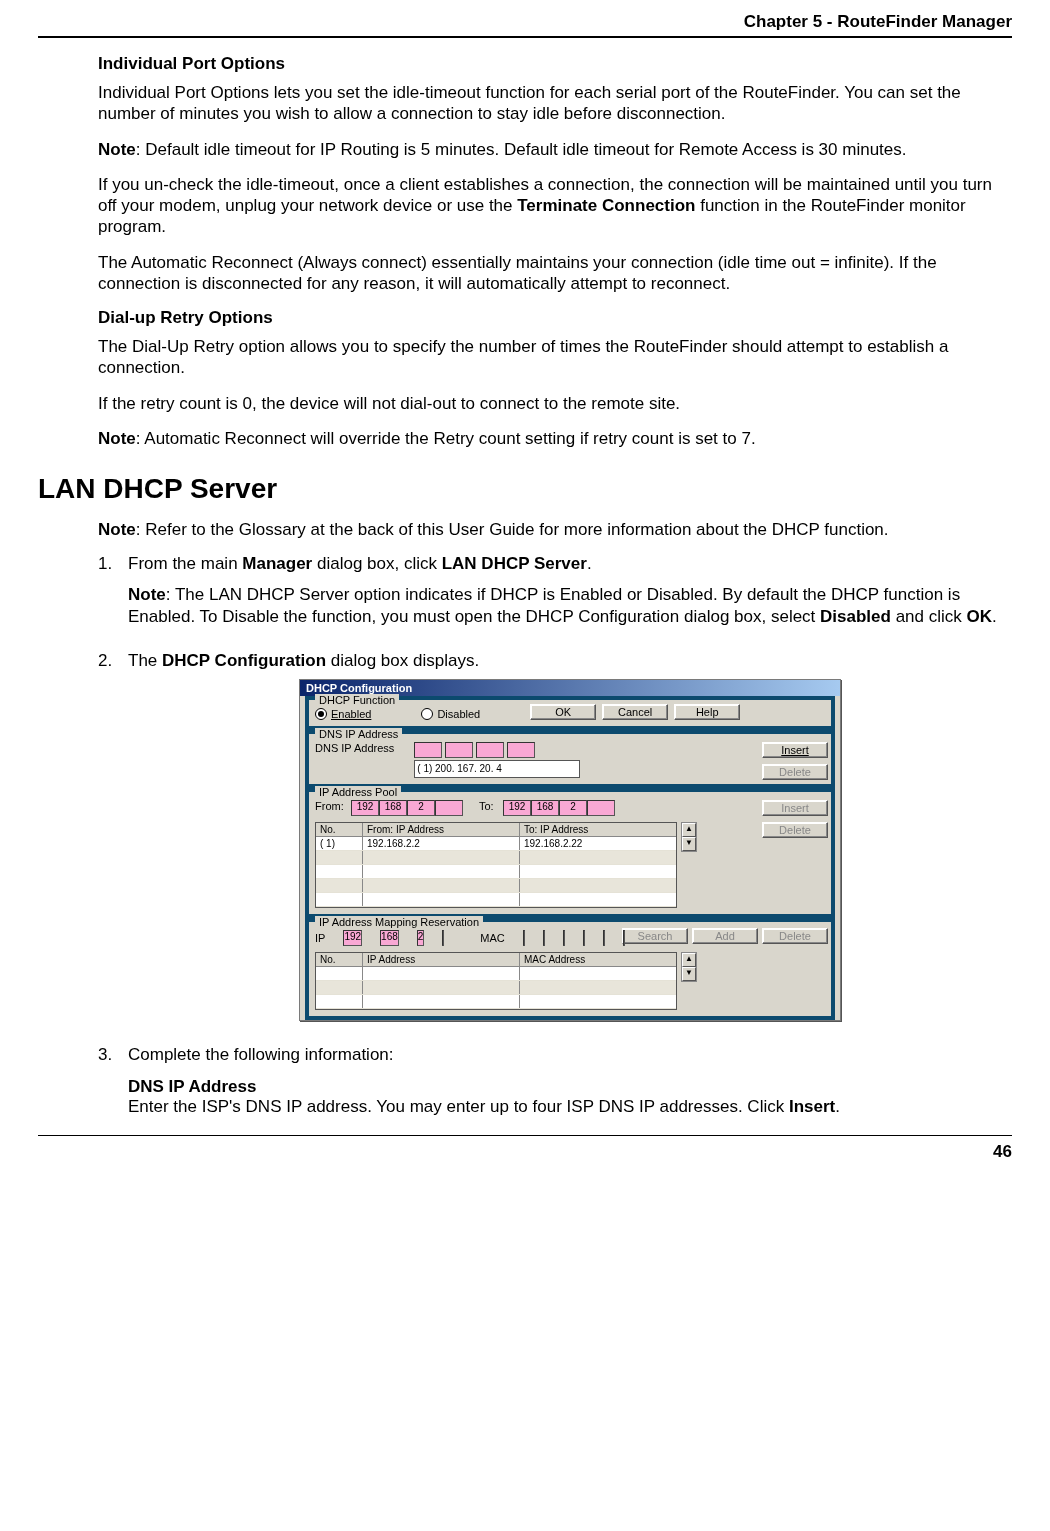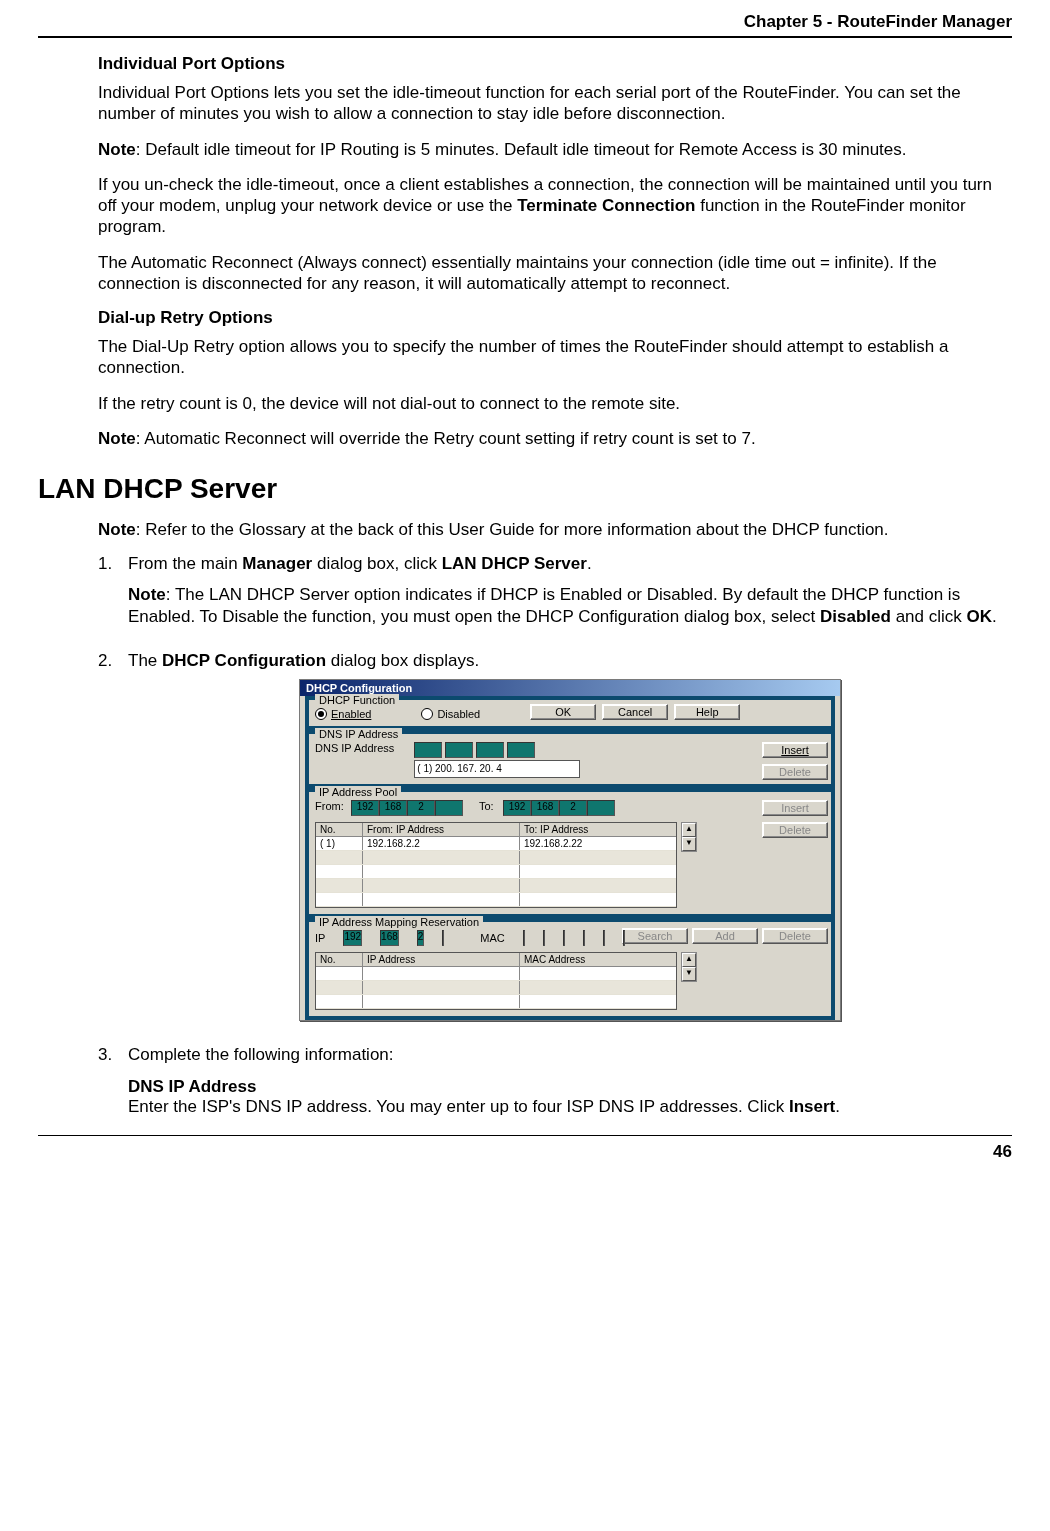--- a/index.html
+++ b/index.html
@@ -73,21 +73,21 @@
     border:1px solid #fff;
     border-right-color:#555;border-bottom-color:#555;
     box-shadow: inset -1px -1px 0 #888, inset 1px 1px 0 #fff;
     text-align:center;
     font-size:11px;
   }
   .winbtn.disabled { color:#888; }
   .top-btns { float:right; display:flex; gap:6px; margin-top:-4px; }
   .ip-oct {
     width: 26px; height:14px;
-    background:#0f766e;
+    background:#f9a8d4;
     border:1px solid #555; border-top-color:#333;border-left-color:#333;
     display:inline-block; vertical-align:middle;
     font-size:10px; text-align:center;
   }
   .ip-row { display:flex; align-items:center; gap:3px; }
   .small-list {
     background:#fff; border:1px solid #555;
     width: 160px; height: 16px; font-size:10px;
     padding: 0 2px; display:flex; align-items:center;
     margin-top:2px;

